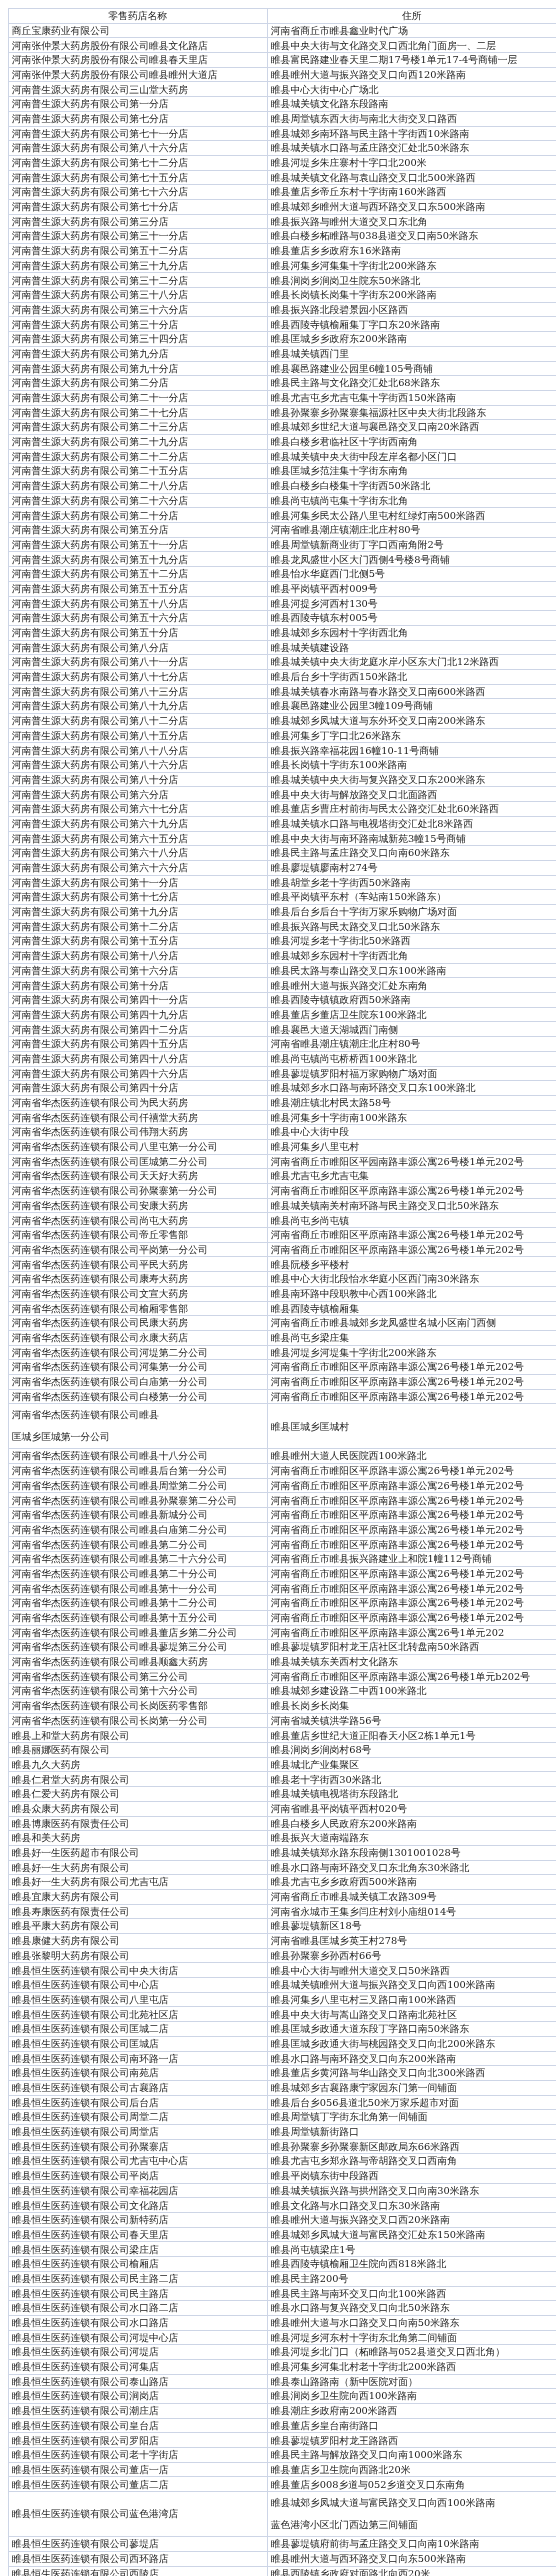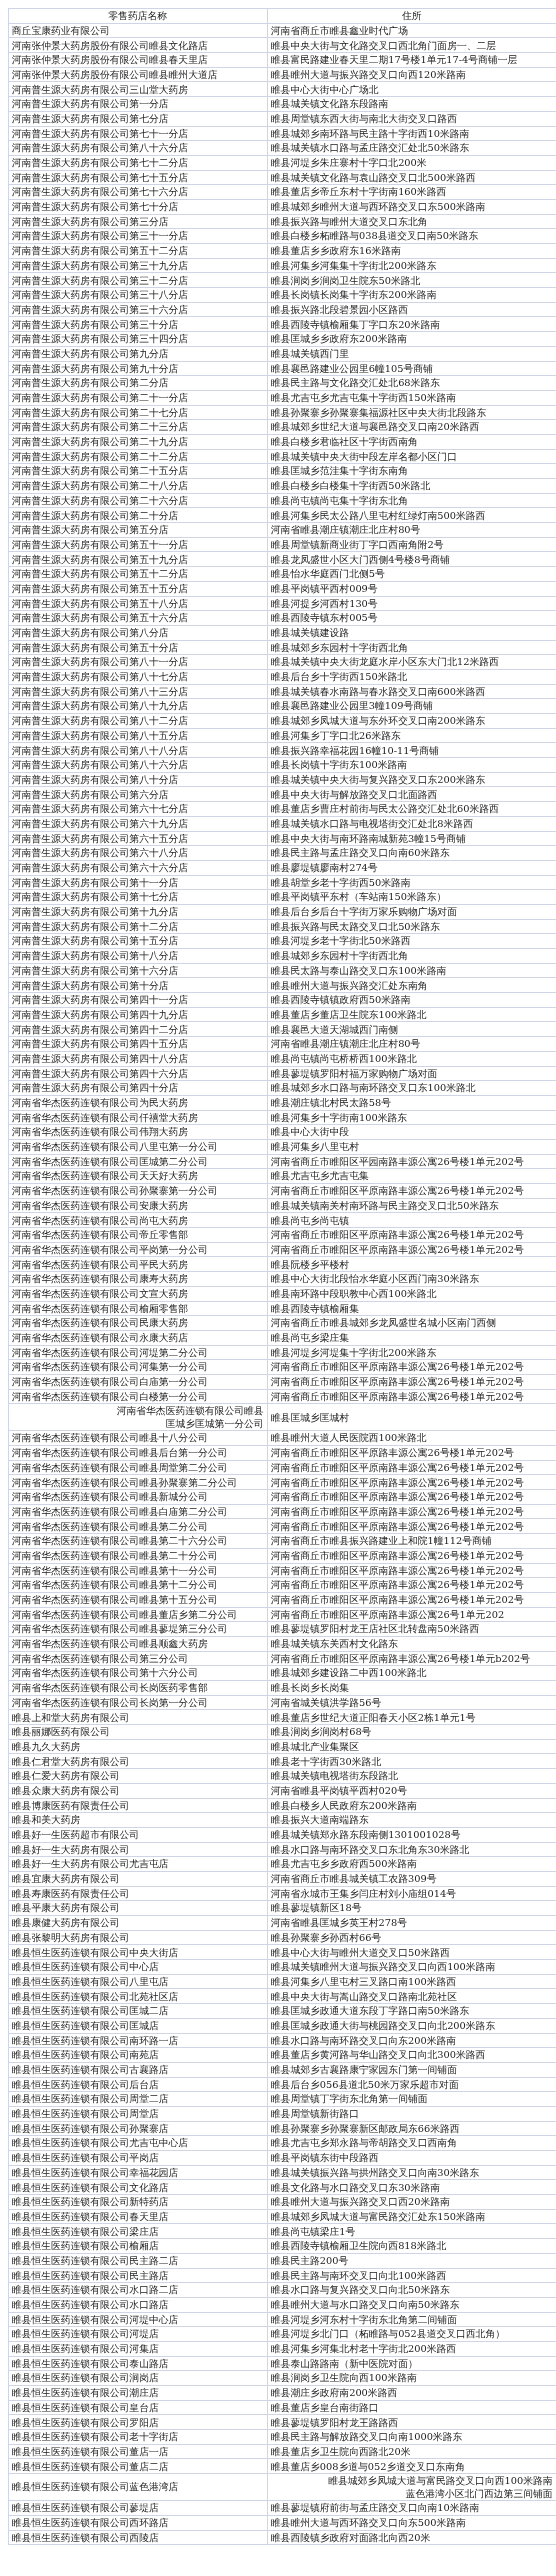--- a/index.html
+++ b/index.html
@@ -16,21 +16,21 @@
   table.pharmacy-table th, table.pharmacy-table td {
     border: 1px solid #cdd5e6;
     padding: 0 3.1px;
     height: 13.7px;
     line-height: 13.4px;
     white-space: nowrap;
     overflow: hidden;
     vertical-align: middle;
   }
   table.pharmacy-table th { font-weight: normal; text-align: center; height: 14px; }
-  table.pharmacy-table td.multi { white-space: normal; line-height: 13px; text-align: right; }
+  table.pharmacy-table td.multi { white-space: normal; line-height: 22px; }
 </style>
 </head>
 <body>
 
 <div class="wrap">
   <table class="pharmacy-table">
     <colgroup>
         <col class="c1">
         <col class="c2">
       </colgroup>
@@ -199,26 +199,26 @@
         </tr>
         <tr>
           <td>河南普生源大药房有限公司第五十八分店</td>
           <td>睢县河提乡河西村130号</td>
         </tr>
         <tr>
           <td>河南普生源大药房有限公司第五十六分店</td>
           <td>睢县西陵寺镇东村005号</td>
         </tr>
         <tr>
+          <td>河南普生源大药房有限公司第五十分店</td>
+          <td>睢县城郊乡东园村十字街西北角</td>
+        </tr>
+        <tr>
           <td>河南普生源大药房有限公司第八分店</td>
           <td>睢县城关镇建设路</td>
-        </tr>
-        <tr>
-          <td>河南普生源大药房有限公司第五十分店</td>
-          <td>睢县城郊乡东园村十字街西北角</td>
         </tr>
         <tr>
           <td>河南普生源大药房有限公司第八十一分店</td>
           <td>睢县城关镇中央大街龙庭水岸小区东大门北12米路西</td>
         </tr>
         <tr>
           <td>河南普生源大药房有限公司第八十七分店</td>
           <td>睢县后台乡十字街西150米路北</td>
         </tr>
         <tr>

